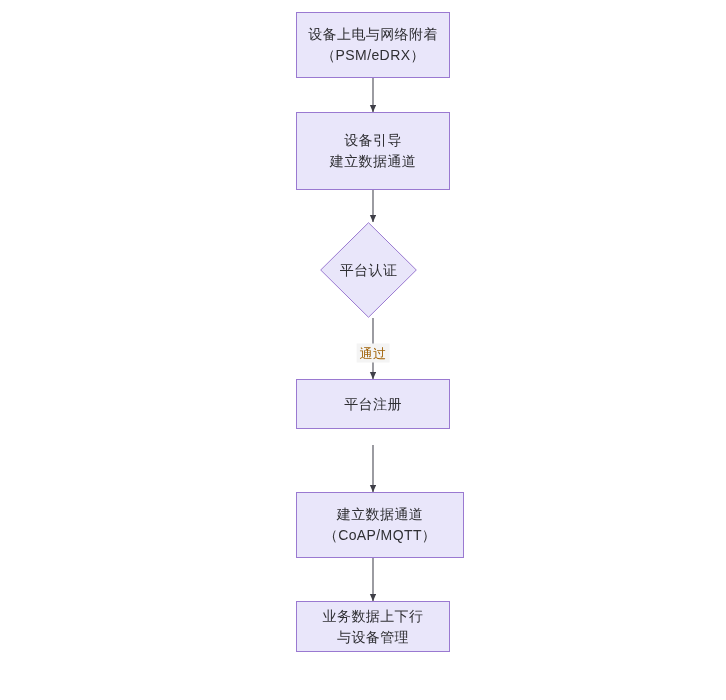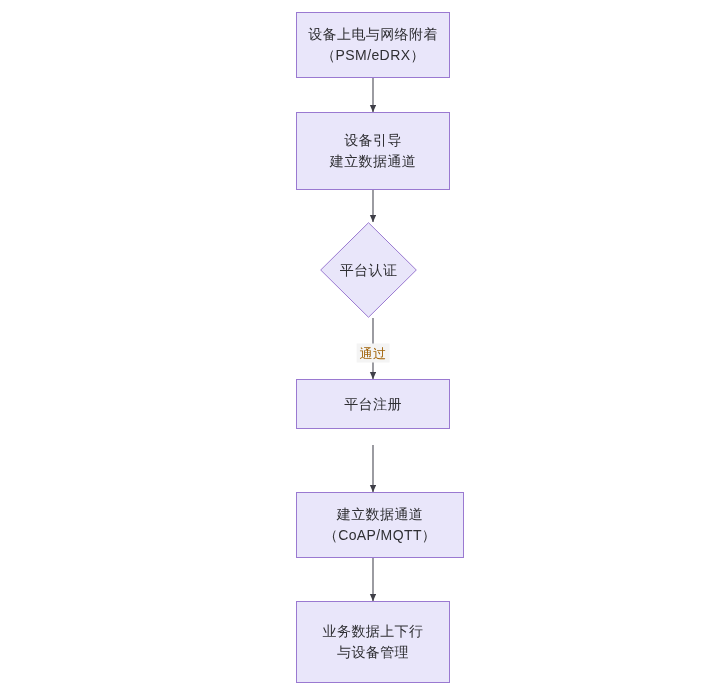--- a/index.html
+++ b/index.html
@@ -119,21 +119,21 @@
         <div class="node-text">
           <span class="node-line">平台注册</span>
         </div>
       </div>
       <div class="node process" style="left: 296px; top: 492px; width: 168px; height: 66px;">
         <div class="node-text">
           <span class="node-line">建立数据通道</span>
           <span class="node-line">（CoAP/MQTT）</span>
         </div>
       </div>
-      <div class="node process" style="left: 296px; top: 601px; width: 154px; height: 82px;">
+      <div class="node process" style="left: 296px; top: 601px; width: 154px; height: 51px;">
         <div class="node-text">
           <span class="node-line">业务数据上下行</span>
           <span class="node-line">与设备管理</span>
         </div>
       </div>
     </div>
   <div id="label-layer">
       <div class="edge-label" style="left: 373px; top: 353px;">通过</div>
     </div>
 

